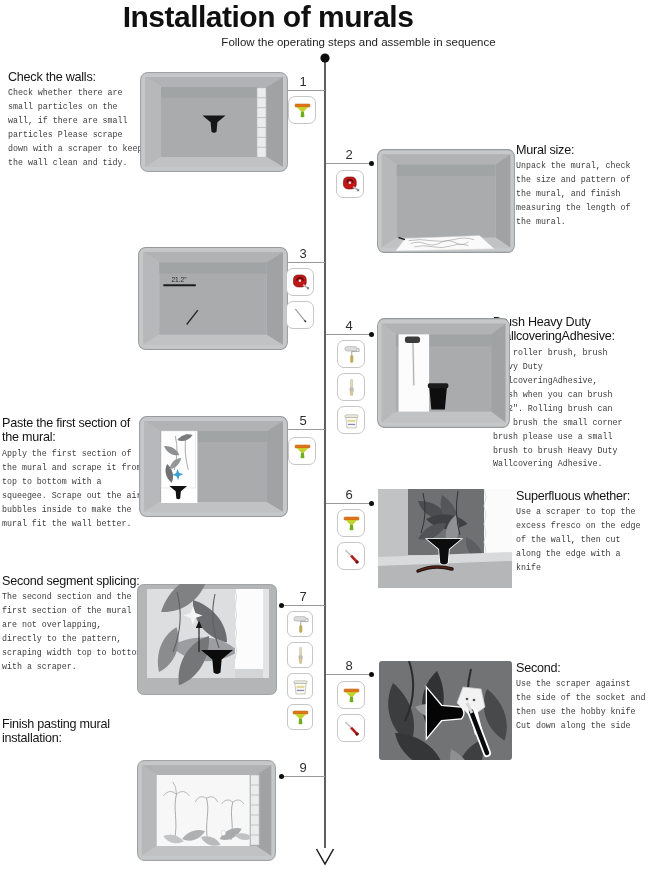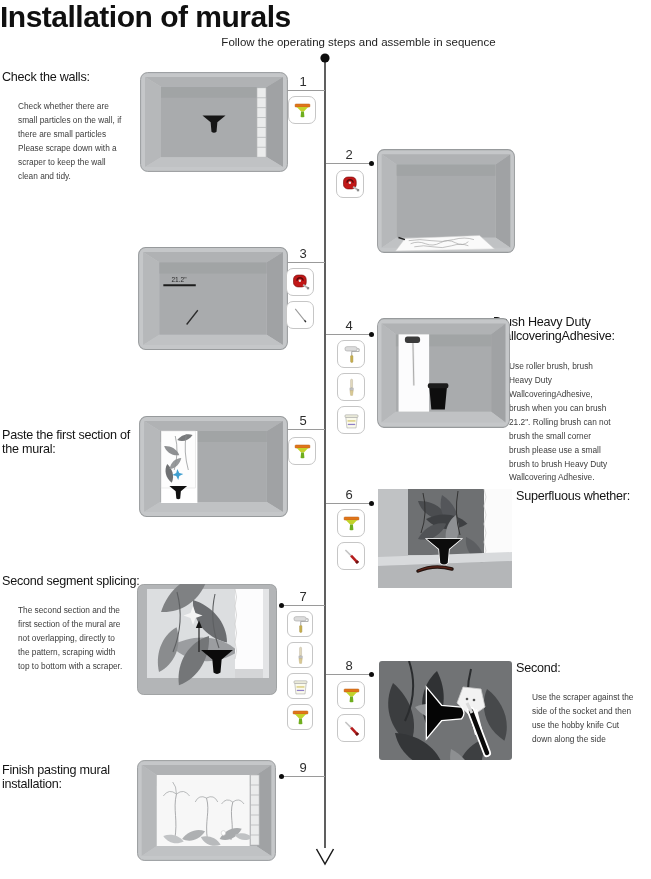--- a/index.html
+++ b/index.html
@@ -1,46 +1,46 @@
 <!DOCTYPE html>
 <html><head>
 <meta charset="utf-8">
 <style>
   html,body{margin:0;padding:0;background:#fff;}
   .canvas{position:relative;width:651px;height:879px;background:#fff;overflow:hidden;
           font-family:"Liberation Sans",sans-serif;}
-  .title{position:absolute;top:0px;left:0;width:536px;text-align:left;
+  .title{position:absolute;top:0px;left:0;width:536px;text-align:center;
          font-size:30px;font-weight:700;color:#101010;letter-spacing:-0.5px;}
   .subtitle{position:absolute;top:36px;left:0;width:651px;text-align:center;
             font-size:11.5px;color:#1e1e1e;margin-left:33px;}
   .timeline{position:absolute;left:0;top:0;pointer-events:none;}
   
   .conn{position:absolute;height:17px;border-bottom:1px solid #9a9a9a;
         text-align:center;font-size:13px;color:#2d2d2d;line-height:17px;}
   .conn .dot{position:absolute;width:5px;height:5px;border-radius:50%;background:#0d0d0d;bottom:-3px;}
   .conn.L{left:281px;width:44px;}
   .conn.L .dot{left:-2px;}
   .conn.R{left:326px;width:46px;}
   .conn.R .dot{right:-2px;}
   .c1{top:73px}.c2{top:146px}.c3{top:245px}.c4{top:317px}.c5{top:412px}
   .c6{top:486px}.c7{top:588px}.c8{top:657px}.c9{top:759px}
   
   .tb{position:absolute;}
   .tb h3{margin:0 0 2px;font-size:12.6px;font-weight:400;color:#141414;
          line-height:1.15;letter-spacing:-0.25px;}
-  .tb p{margin:16px;font-size:8.3px;line-height:1.68;color:#3c3c3c;}
-  .t1{left:2px;top:70px;width:138px}
+  .tb p{margin:0;font-size:8.3px;line-height:1.68;color:#3c3c3c;font-family:Liberation Mono, monospace;}
+  .t1{left:8px;top:70px;width:138px}
   .t2{left:516px;top:143px;width:132px}
   .t3{left:2px;top:244px;width:140px}
   .t4{left:493px;top:315px;width:134px}
-  .t5{left:2px;top:428px;width:140px}
+  .t5{left:2px;top:416px;width:140px}
   .t6{left:516px;top:489px;width:134px}
   .t7{left:2px;top:574px;width:142px}
   .t8{left:516px;top:661px;width:134px}
-  .t9{left:2px;top:763px;width:140px}
+  .t9{left:2px;top:717px;width:140px}
   
   .img{position:absolute;display:block;}
   .i1{left:140px;top:72px;width:148px;height:100px}
   .i2{left:377px;top:149px;width:138px;height:104px}
   .i3{left:138px;top:247px;width:150px;height:103px}
   .i4{left:377px;top:318px;width:133px;height:110px}
   .i5{left:139px;top:416px;width:149px;height:101px}
   .i6{left:378px;top:489px;width:134px;height:99px}
   .i7{left:137px;top:584px;width:140px;height:111px}
   .i8{left:379px;top:661px;width:133px;height:99px}
@@ -136,29 +136,35 @@
   <div class="conn L c5"><span>5</span><span class="dot"></span></div>
   <div class="conn R c6"><span>6</span><span class="dot"></span></div>
   <div class="conn L c7"><span>7</span><span class="dot"></span></div>
   <div class="conn R c8"><span>8</span><span class="dot"></span></div>
   <div class="conn L c9"><span>9</span><span class="dot"></span></div>
 
   <div class="tb t1">
     <h3>Check the walls:</h3>
     <p>Check whether there are small particles on the wall, if there are small particles Please scrape down with a scraper to keep the wall clean and tidy.</p>
   </div>
+  <div class="tb t2">
+    <h3>Mural size:</h3>
+    <p>Unpack the mural, check the size and pattern of the mural, and finish measuring the length of the mural.</p>
+  </div>
   <div class="tb t4">
     <h3>Brush Heavy Duty WallcoveringAdhesive:</h3>
     <p>Use roller brush, brush Heavy Duty WallcoveringAdhesive, brush when you can brush 21.2". Rolling brush can not brush the small corner brush please use a small brush to brush Heavy Duty Wallcovering Adhesive.</p>
   </div>
   <div class="tb t5">
     <h3>Paste the first section of the mural:</h3>
+    <p>Apply the first section of the mural and scrape it from top to bottom with a squeegee. Scrape out the air bubbles inside to make the mural fit the wall better.</p>
   </div>
   <div class="tb t6">
     <h3>Superfluous whether:</h3>
+    <p>Use a scraper to top the excess fresco on the edge of the wall, then cut along the edge with a knife</p>
   </div>
   <div class="tb t7">
     <h3>Second segment splicing:</h3>
     <p>The second section and the first section of the mural are not overlapping, directly to the pattern, scraping width top to bottom with a scraper.</p>
   </div>
   <div class="tb t8">
     <h3>Second:</h3>
     <p>Use the scraper against the side of the socket and then use the hobby knife Cut down along the side</p>
   </div>
   <div class="tb t9">

